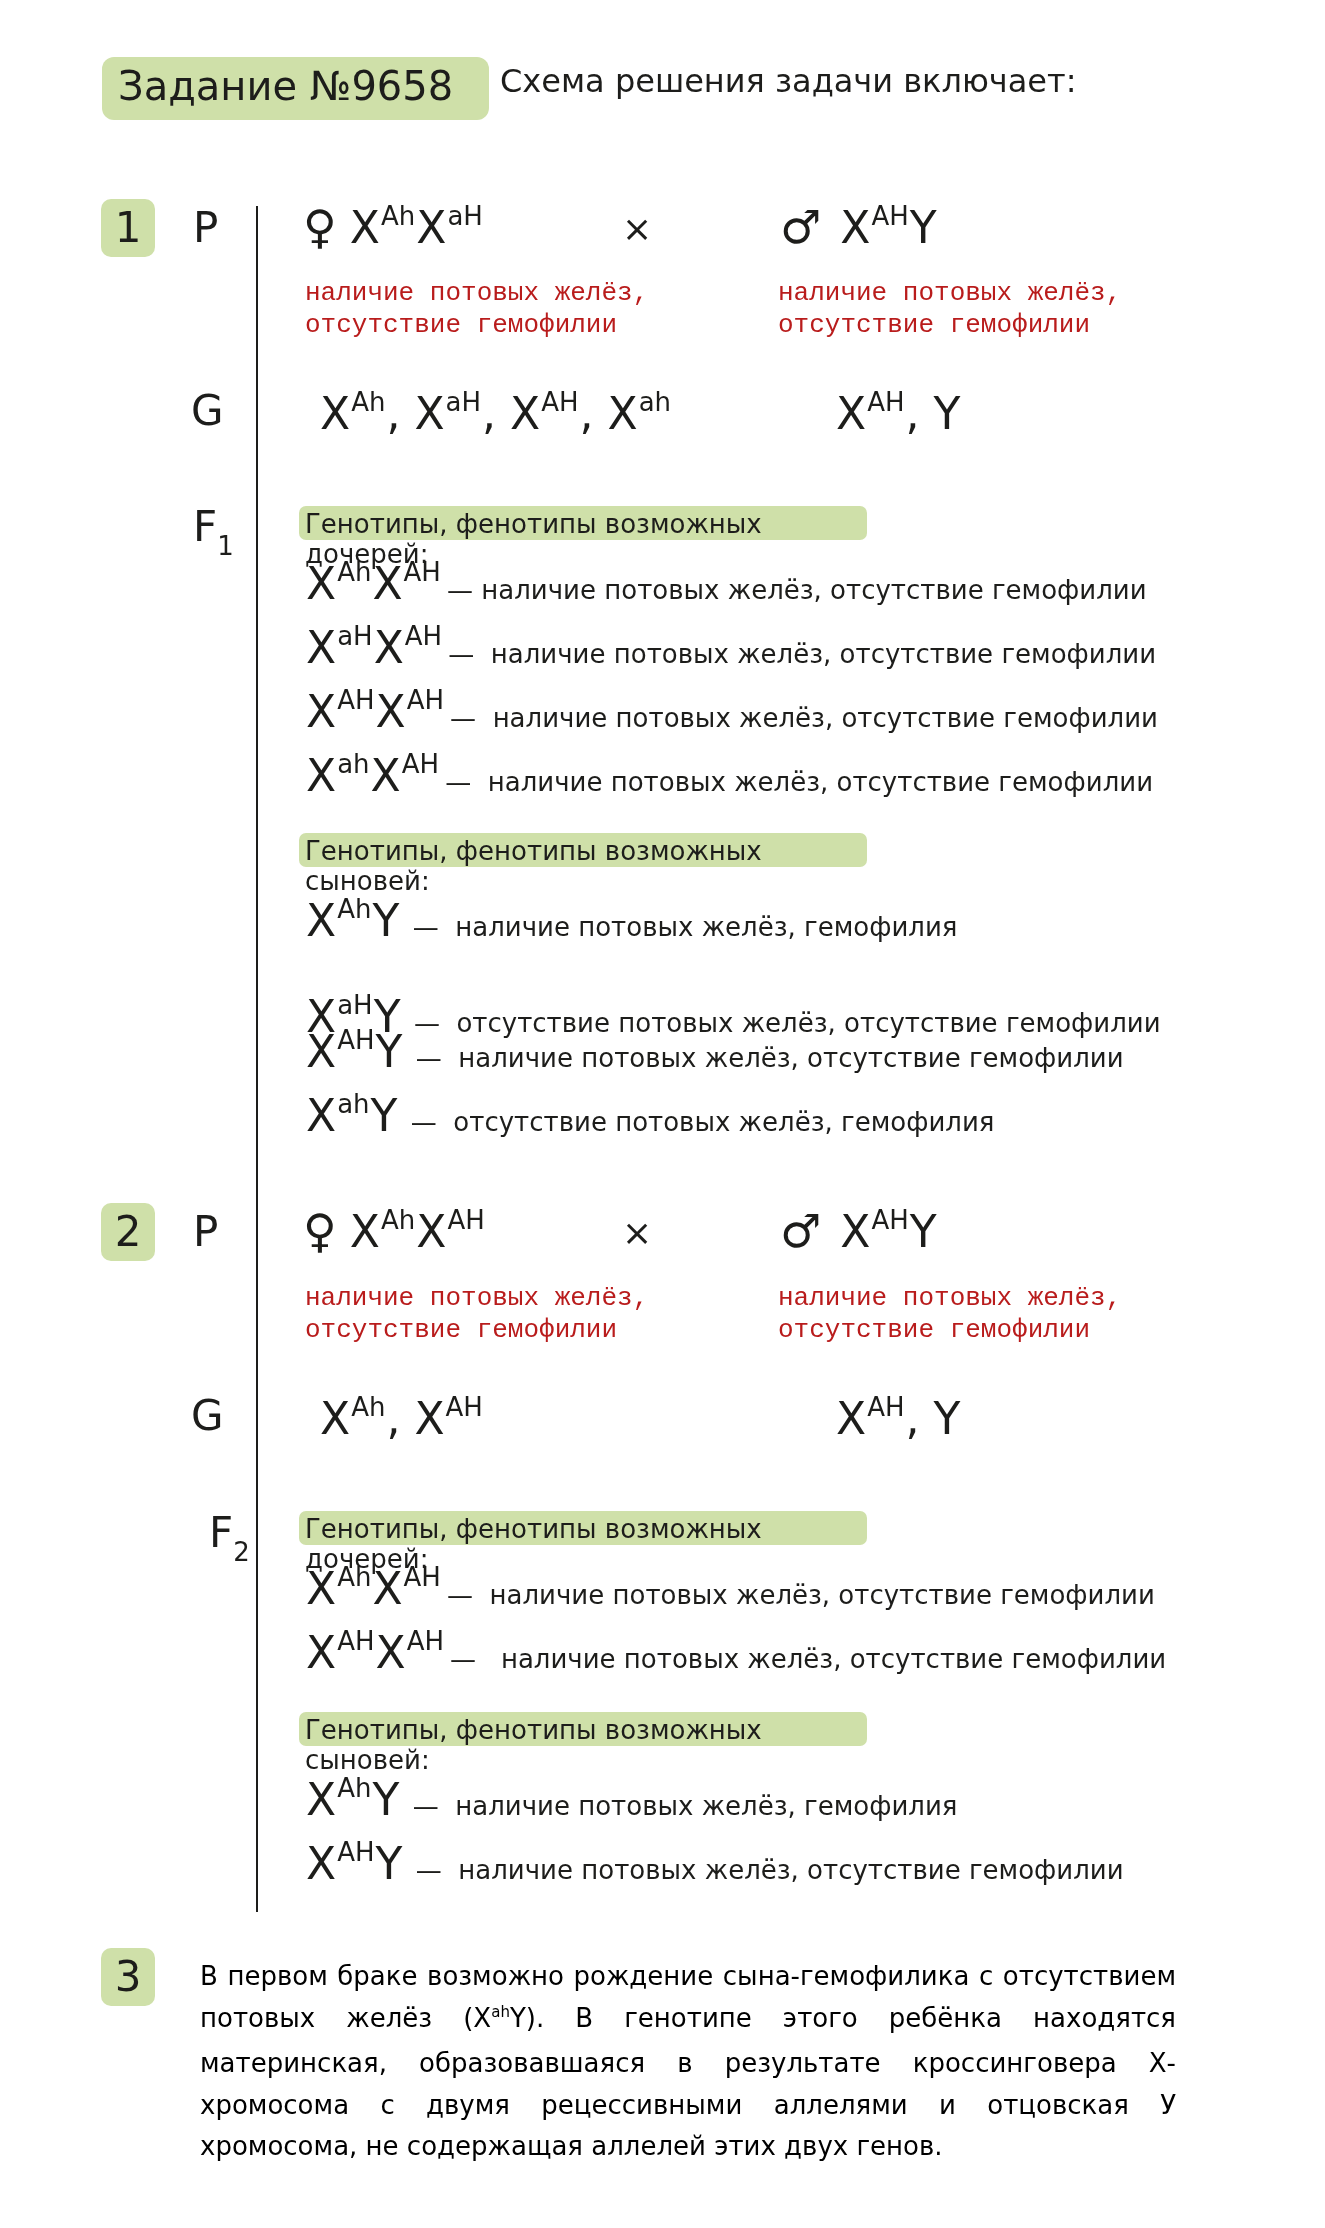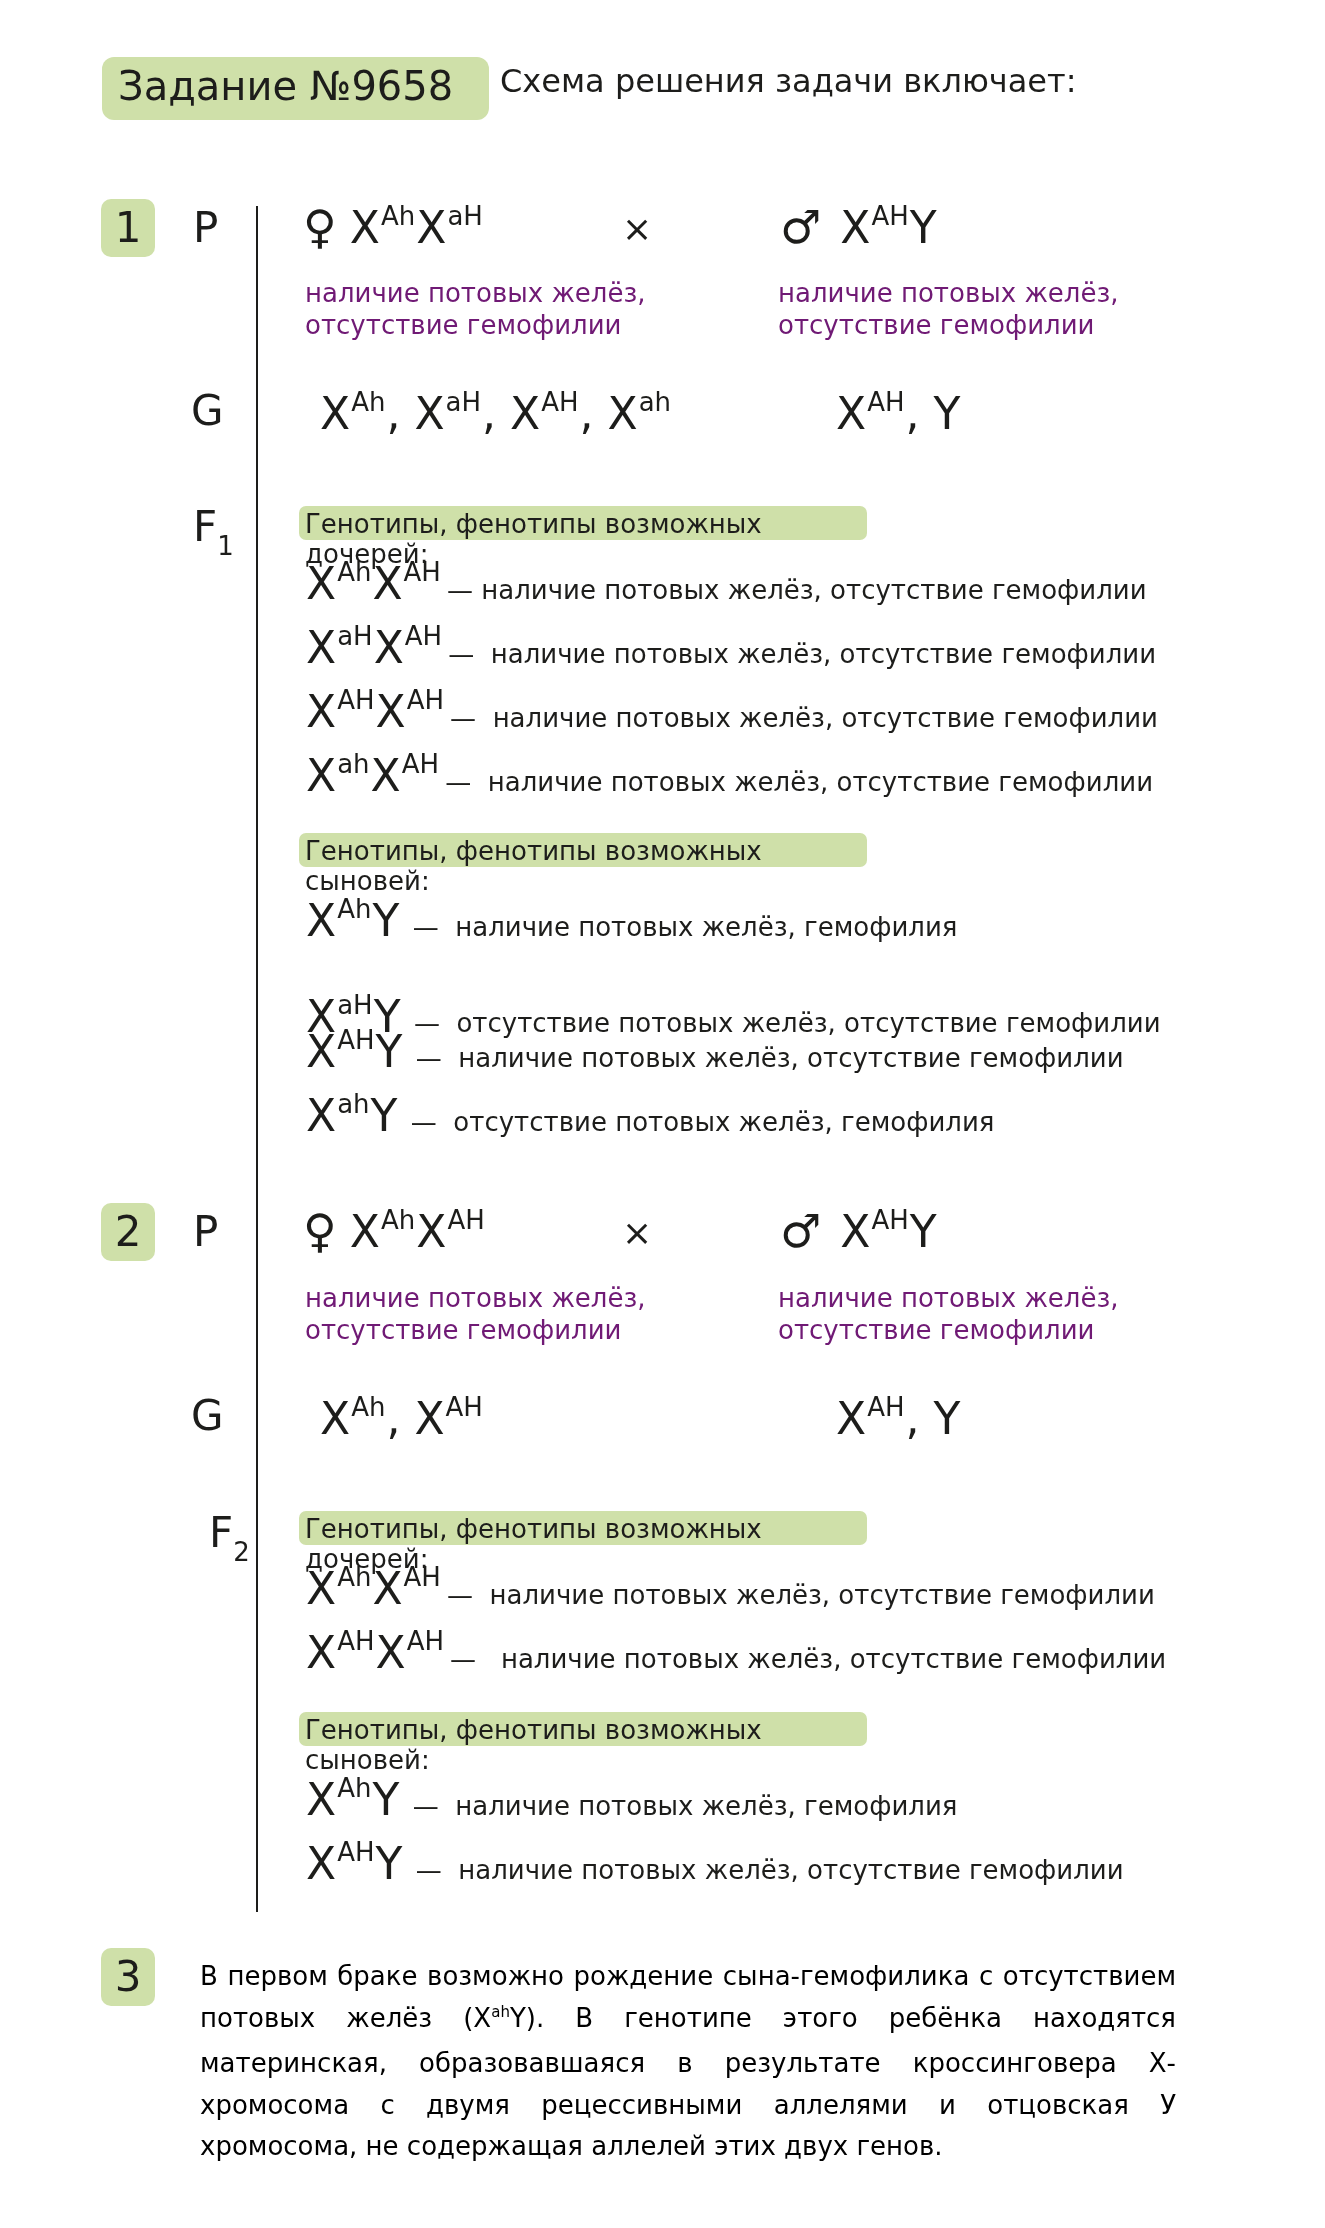--- a/index.html
+++ b/index.html
@@ -9,21 +9,21 @@
   .badge { position:absolute; background:#cfe0a9; border-radius:12px; }
   .title-badge { left:102px; top:57px; width:353px; height:63px;padding-left:34px; }
   .title-badge span { position:absolute; left:16px; top:6px; font-size:40px; letter-spacing:0px; }
   .subtitle { left:500px; top:62px; font-size:32px; }
   .num-badge { width:54px; height:58px; left:101px; border-radius:10px; }
   .num-badge span { position:absolute; left:0; right:0; text-align:center; top:4px; font-size:42px; }
   .rowlabel { font-size:42px; }
   .vline { position:absolute; left:256px; width:2px; background:#1d1d1b; }
   .geno { font-size:44px; line-height:1; }
   .geno sup { font-size:26px; vertical-align:0; position:relative; top:-18px; margin-left:1px; margin-right:1px; }
-  .pheno { font-size:26px; line-height:32px; color:#701a75; }
+  .pheno { font-size:26px; line-height:32px; color:#b91c1c;font-family:Liberation Mono, monospace; }
   .sectlabel { position:absolute; left:299px; height:34px; width:568px; background:#cfe0a9; border-radius:7px; }
   .sectlabel span { position:absolute; left:6px; top:3px; font-size:26px; }
   .line-row { position:absolute; left:306px; white-space:nowrap; }
   .line-row .geno { display:inline-block; }
   .line-row .desc { font-size:26px; display:inline-block; }
   .cross { font-size:36px; }
   .sex { font-size:46px; }
   .sub { font-size:26px; position:relative; top:14px; }
   .para { position:absolute; left:200px; top:1956px; width:976px; font-size:26px; line-height:41.6px; text-align:justify; color:#000000; }
   .para sup { font-size:15px; position:relative; top:-10px; vertical-align:0; }

